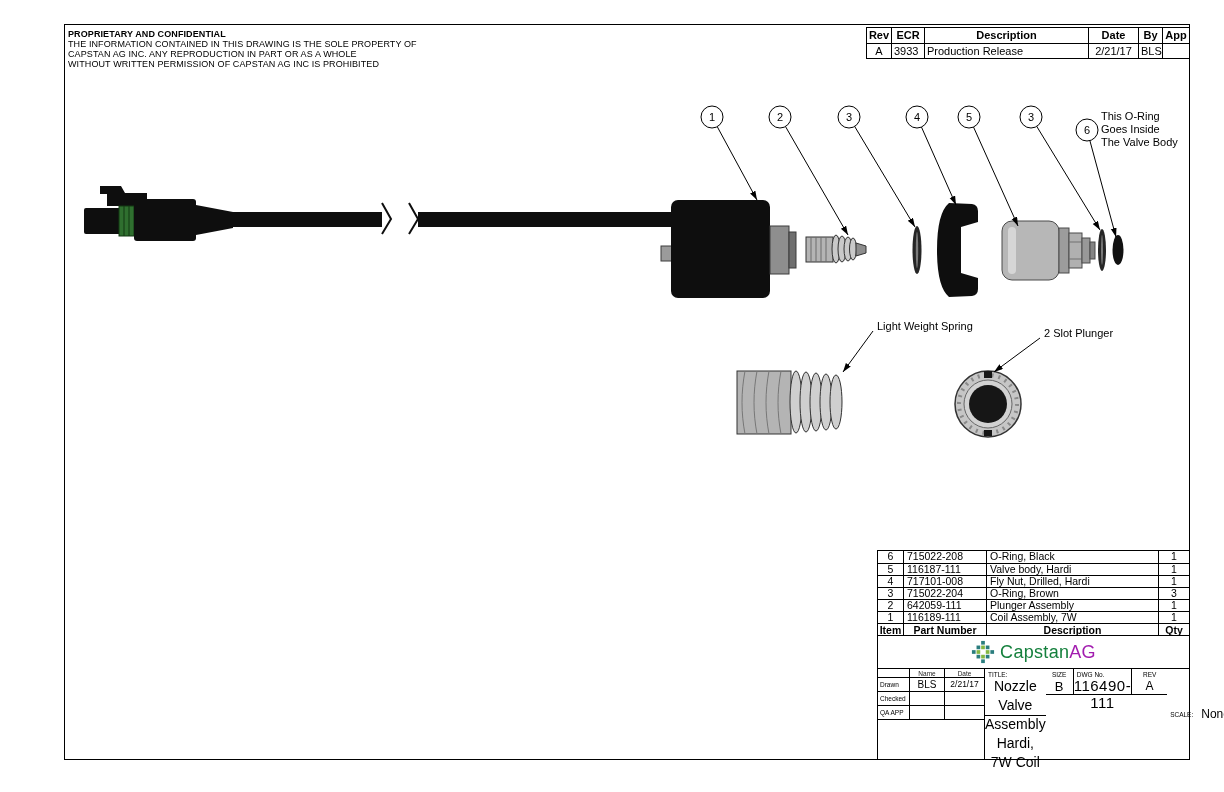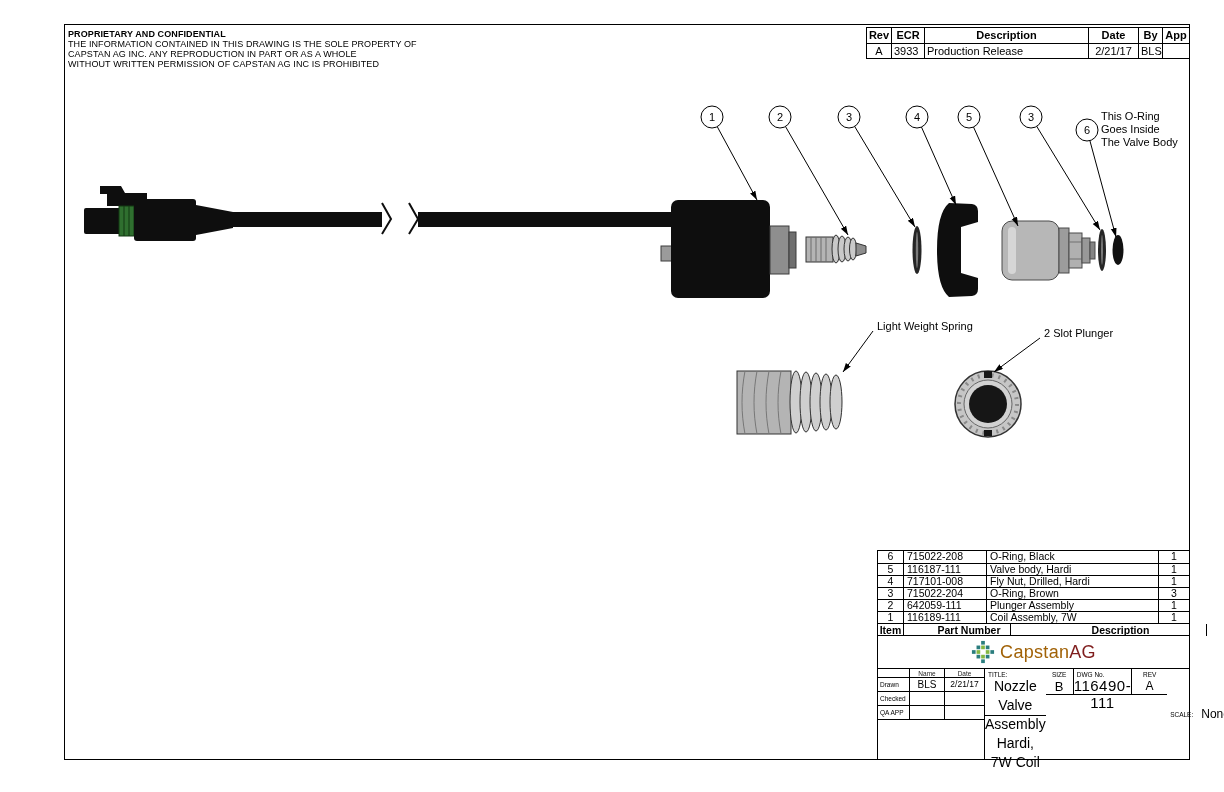--- a/index.html
+++ b/index.html
@@ -20,28 +20,28 @@
   .rev-row.data { border-top:1px solid #000; }
   .rev-row.data .c-rev, .rev-row.data .c-date, .rev-row.data .c-by { text-align:center; }
 
   
   .parts-table { position:absolute; left:877px; top:550px; width:313px; border:1px solid #000; background:#fff; font-size:10.5px; }
   .pt-row { display:grid; grid-template-columns:26px 83px 172px 30px; height:12px; }
   .pt-row + .pt-row { border-top:1px solid #000; }
   .pt-row > div { border-right:1px solid #000; line-height:11px; padding:0 3px; white-space:nowrap; overflow:hidden; }
   .pt-row > div:last-child { border-right:0; }
   .pt-row .c-item, .pt-row .c-qty { text-align:center; padding:0; }
-  .pt-row.head { height:13px; font-weight:bold;gap:24px; }
+  .pt-row.head { height:13px; font-weight:bold; }
   .pt-row.head > div { text-align:center; line-height:12px; }
 
   
   .title-block { position:absolute; left:877px; top:635px; width:313px; height:125px; border:1px solid #000; background:#fff; display:flex; flex-direction:column; }
   .tb-logo-row { height:33px; border-bottom:1px solid #000; display:flex; align-items:center; justify-content:center; }
-  .logo-text-primary { font-size:18px; color:#a16207; letter-spacing:0.3px; margin-left:5px; }
-  .logo-text-secondary { font-size:18px; color:#7f1d1d; letter-spacing:0.3px; }
+  .logo-text-primary { font-size:18px; color:#15803d; letter-spacing:0.3px; margin-left:5px; }
+  .logo-text-secondary { font-size:18px; color:#a21caf; letter-spacing:0.3px; }
   .tb-main { flex:1; display:flex; }
   .tb-left { width:107px; border-right:1px solid #000; }
   .appr-grid { display:grid; grid-template-columns:32px 35px 39px; grid-template-rows:9px 14px 14px 14px; }
   .ag-cell { border-right:1px solid #000; border-bottom:1px solid #000; overflow:hidden; white-space:nowrap; }
   .ag-cell:nth-child(3n) { border-right:0; }
   .ag-h { font-size:6.5px; line-height:9px; text-align:center; color:#222; }
   .ag-l { font-size:6.5px; line-height:13px; padding-left:2px; }
   .ag-name { font-size:10px; line-height:13px; text-align:center; }
   .ag-date { font-size:8.5px; line-height:13px; text-align:center; }
   .tb-right { flex:1; display:flex; flex-direction:row; }

